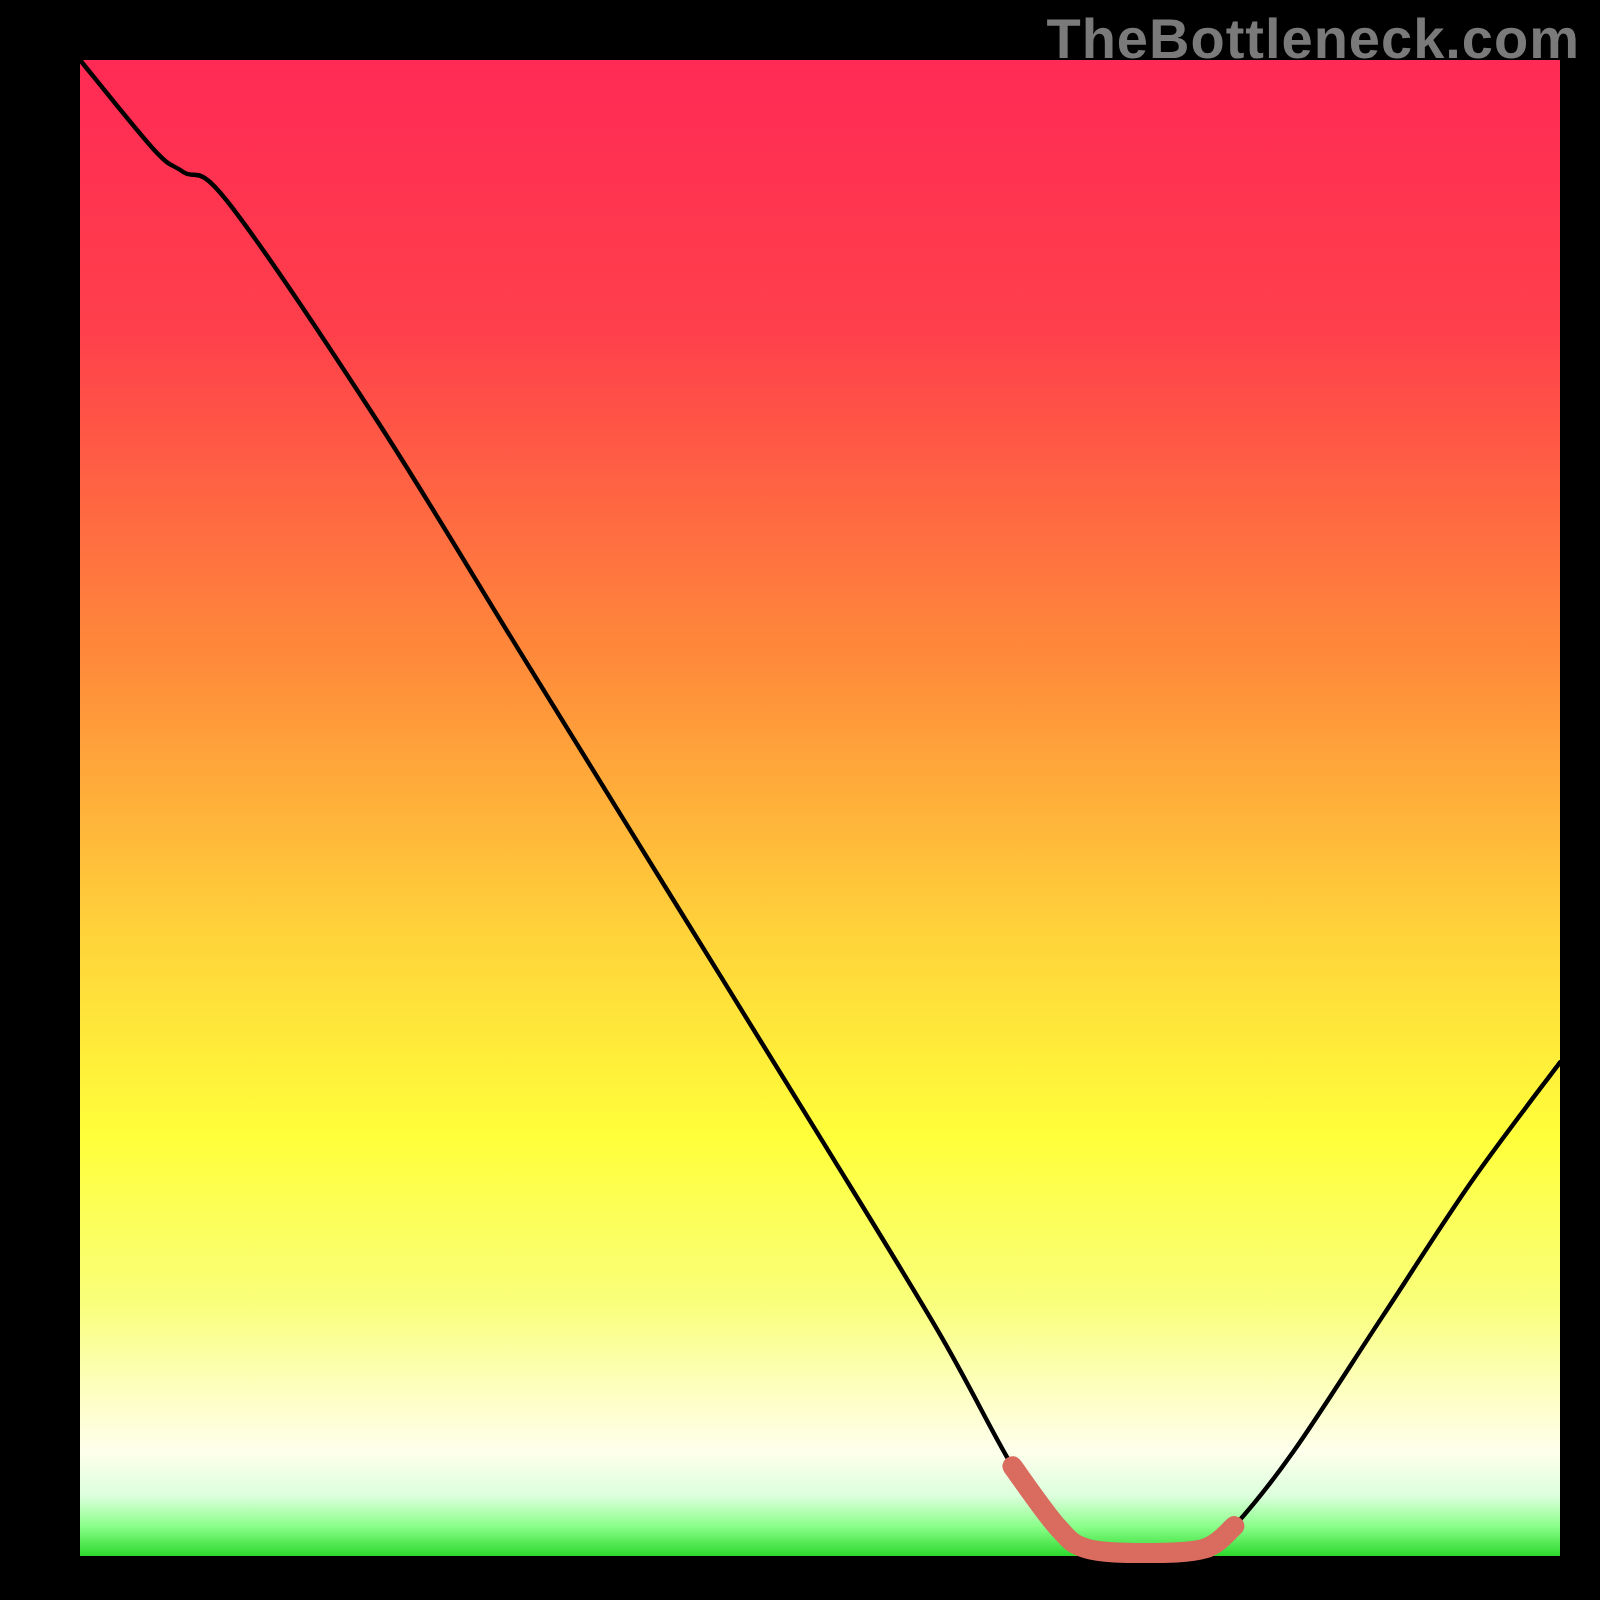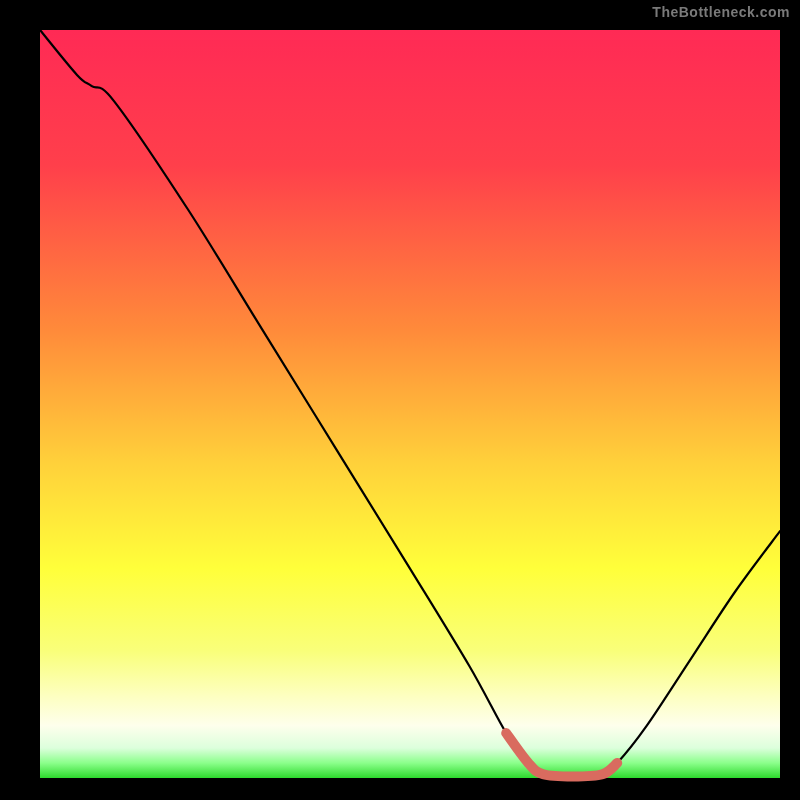--- a/index.html
+++ b/index.html
@@ -14,21 +14,21 @@
   .container {
     position: relative;
     width: 800px;
     height: 800px;
   }
   .attribution {
     position: absolute;
     top: 4px;
     right: 10px;
     color: #7a7a7a;
-    font-size: 14px;
+    font-size: 28px;
     font-weight: 600;
     letter-spacing: 0.5px;
     z-index: 20;
   }
   svg.chart {
     position: absolute;
     top: 0;
     left: 0;
   }
 </style>

